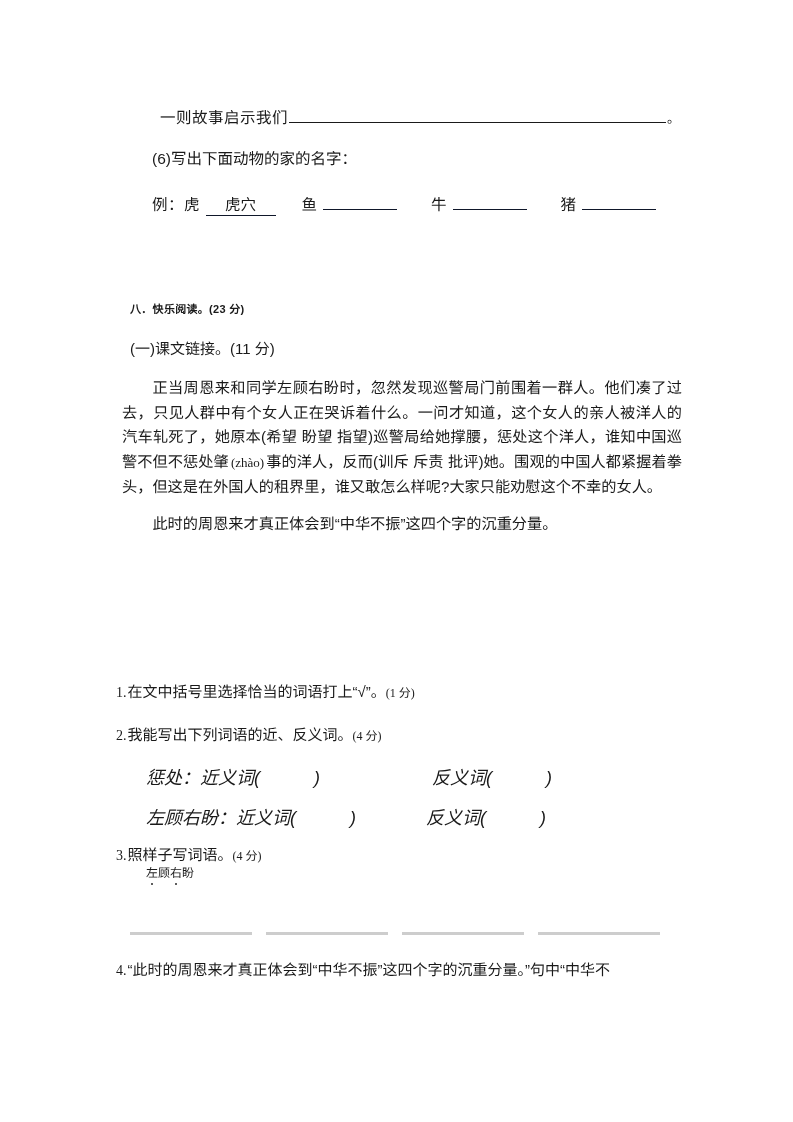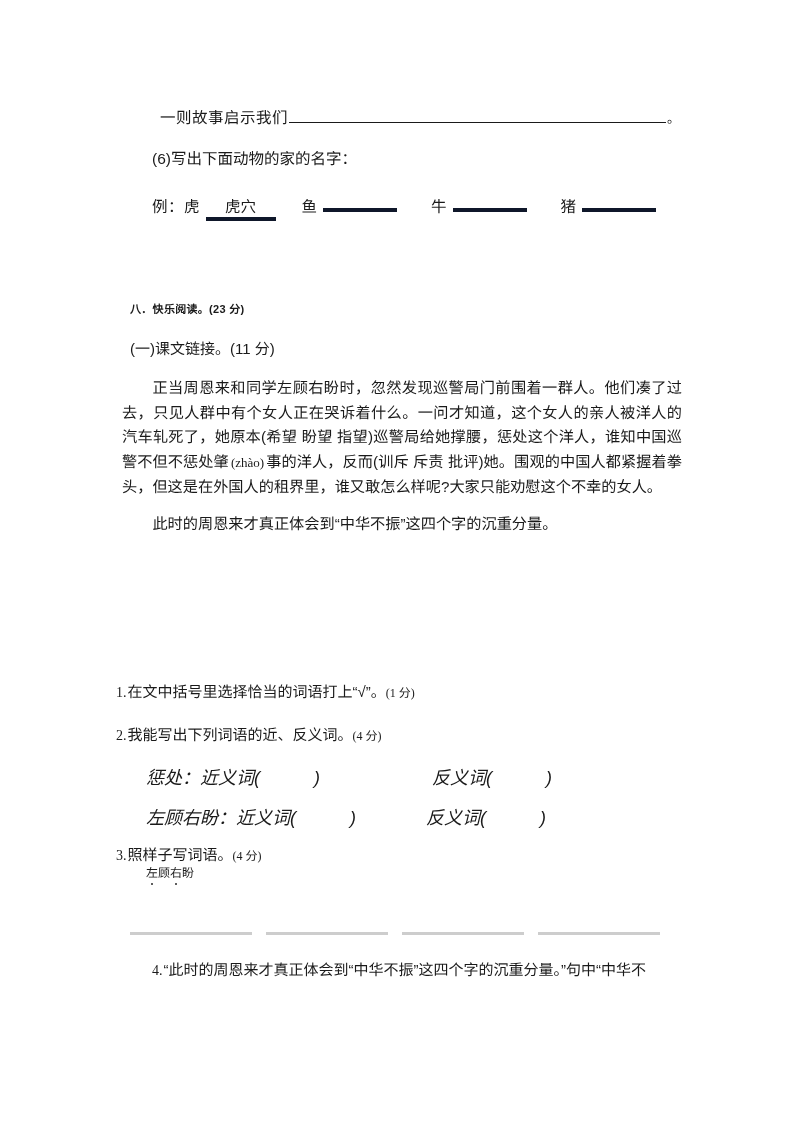--- a/index.html
+++ b/index.html
@@ -61,21 +61,21 @@
     position: absolute;
     left: 36px;
     top: 192px;
     font-size: 15.5px;
     display: flex;
     align-items: baseline;
     white-space: nowrap;
   }
   .animal-line .ex { letter-spacing: .5px; }
   .animal-line .ans {
-    border-bottom: 4px solid #0f172a;
+    border-bottom: 1px solid #0f172a;
     display: inline-block;
     text-align: center;
     padding: 0 4px 1px 4px;
   }
   .animal-line .ans.filled { width: 62px; }
   .animal-line .ans.empty  { width: 66px; height: 15px; }
   .animal-line .gap-sm { display: inline-block; width: 26px; }
   .animal-line .gap-md { display: inline-block; width: 34px; }
   .animal-line .lbl { padding-right: 6px; }
 
@@ -189,21 +189,20 @@
     background: #cdcdcd;
     flex: 1 1 0;
   }
 
   .q4 {
     top: 955px;
     left: 0px;
     width: 566px;
     white-space: normal;
     line-height: 1.95;
-    text-align: center;
   }
   .q4 .l2 { display: block; padding-left: 28px; }
 </style>
 </head>
 <body>
 
 <div class="page">
   <div class="content">
 
     <div class="blank-sentence">

